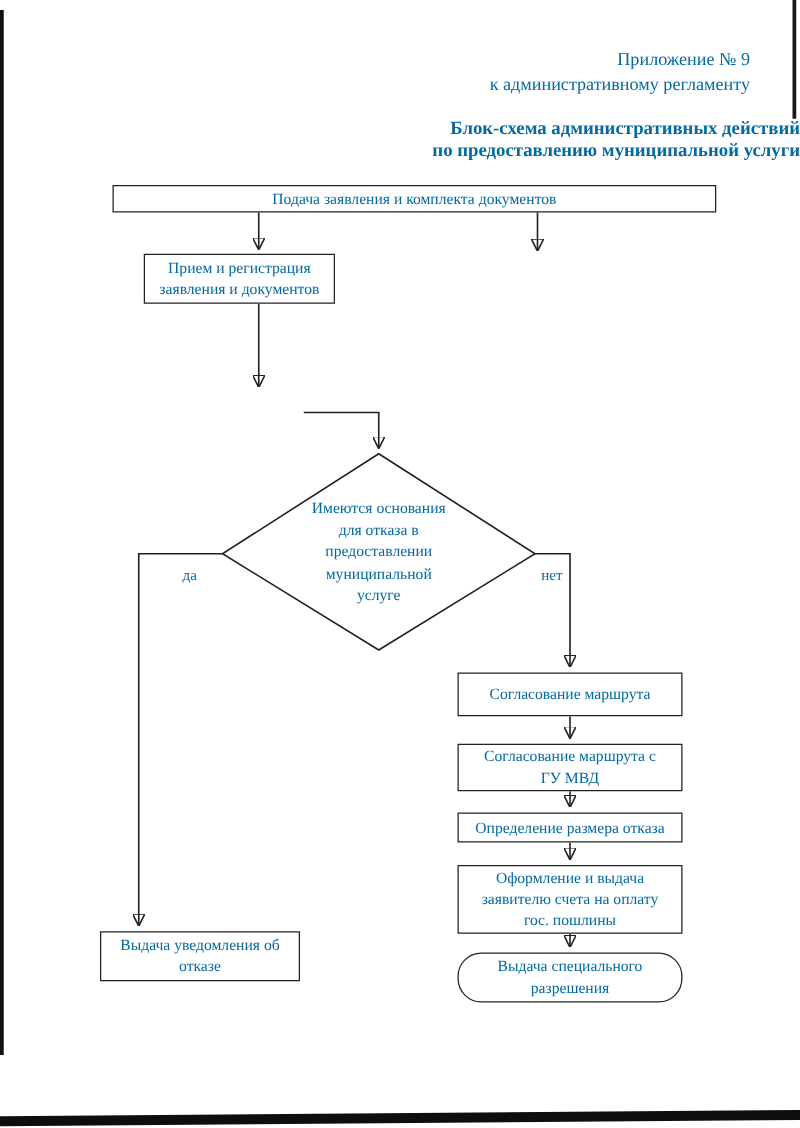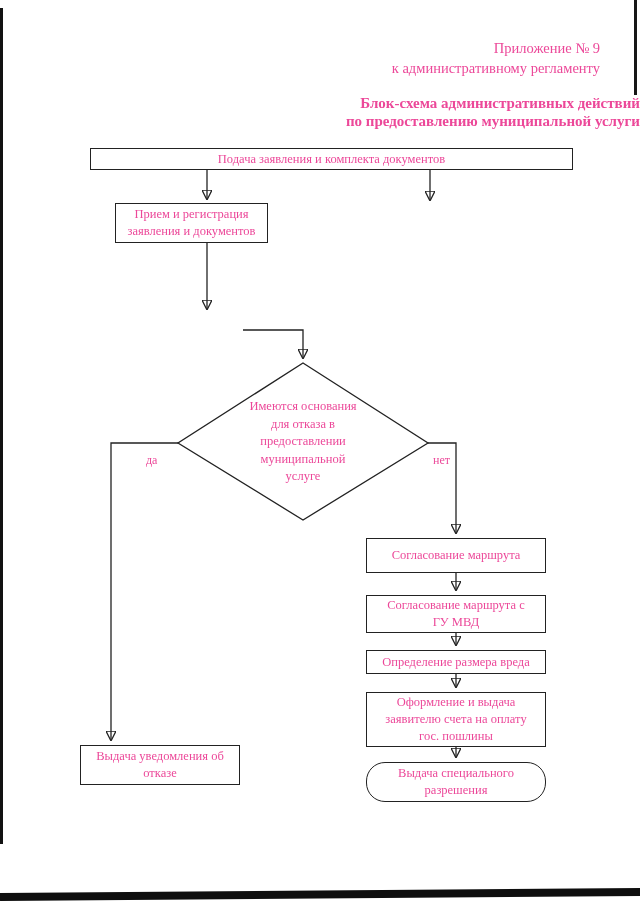--- a/index.html
+++ b/index.html
@@ -3,21 +3,21 @@
 <meta charset="utf-8">
 <style>
   html, body { margin: 0; padding: 0; background: #ffffff; }
   .page {
     position: relative;
     width: 640px;
     height: 902px;
     background: #ffffff;
     overflow: hidden;
     font-family: "Liberation Serif", "DejaVu Serif", serif;
-    color: #ec4899;
+    color: #0369a1;
   }
   
   .scan-left   { position: absolute; left: 0px;   top: 8px;  width: 3px;  height: 836px; background: #121212; }
   .scan-right  { position: absolute; left: 634px; top: 0px;  width: 3px;  height: 95px;  background: #171717; }
   .scan-bottom { position: absolute; left: 0px;   top: 893px; width: 644px; height: 8px; background: #0e0e0e;
                  transform: rotate(-0.45deg); transform-origin: left center; }
 
   .header {
     position: absolute; right: 40px; top: 38px; width: 320px;
     font-size: 14.5px; line-height: 20px; text-align: right; white-space: pre-line;
@@ -103,21 +103,21 @@
 для отказа в
 предоставлении
 муниципальной
 услуге</div>
   <div class="edge-label lbl-yes">да</div>
   <div class="edge-label lbl-no">нет</div>
 
   <div class="fc-box b-route">Согласование маршрута</div>
   <div class="fc-box b-mvd">Согласование маршрута с
 ГУ МВД</div>
-  <div class="fc-box b-damage">Определение размера вреда</div>
+  <div class="fc-box b-damage">Определение размера отказа</div>
   <div class="fc-box b-invoice">Оформление и выдача
 заявителю счета на оплату
 гос. пошлины</div>
   <div class="fc-box b-permit">Выдача специального
 разрешения</div>
   <div class="fc-box b-notice">Выдача уведомления об
 отказе</div>
 
 </div>
 

